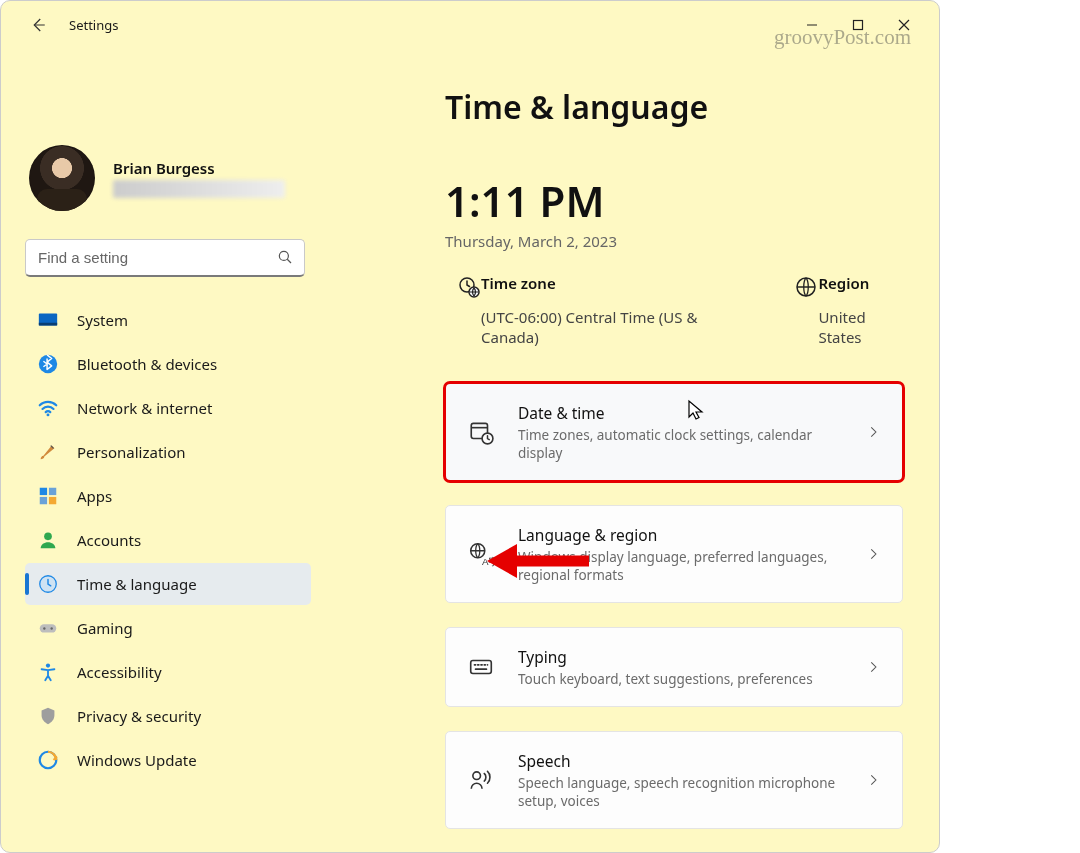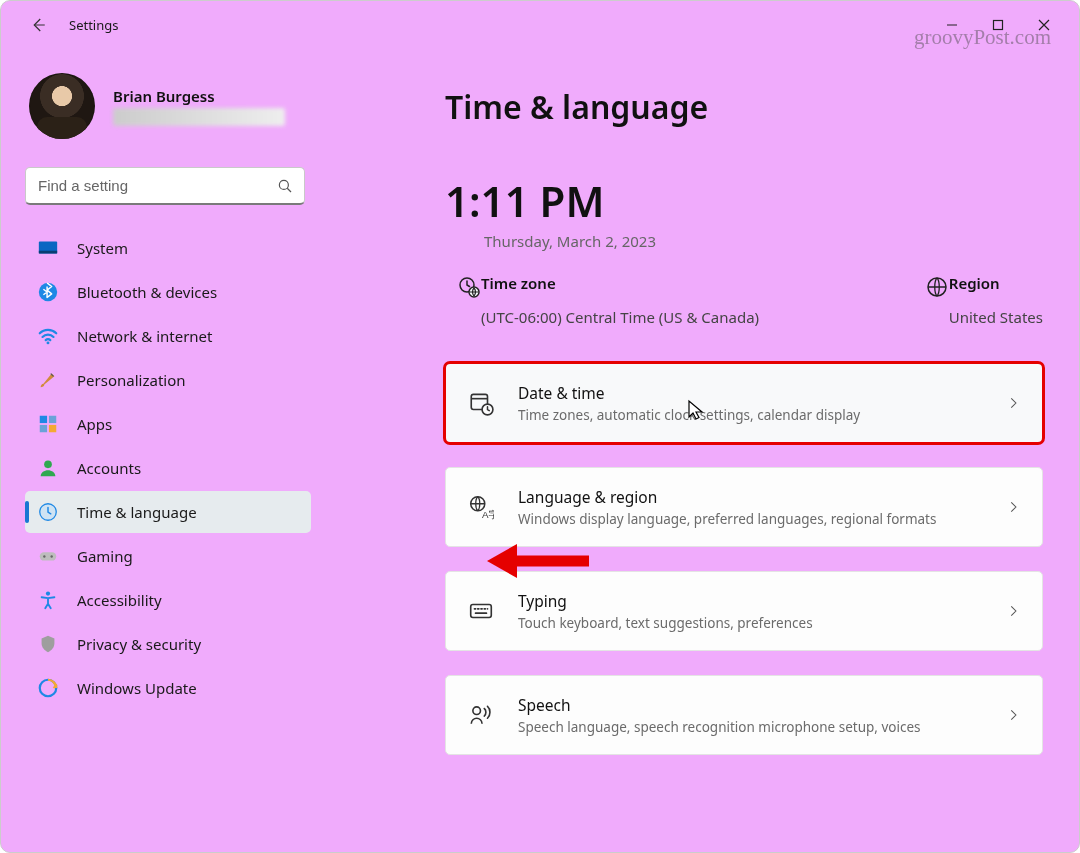--- a/index.html
+++ b/index.html
@@ -5,23 +5,23 @@
   * { box-sizing: border-box; margin: 0; padding: 0; }
   body {
     font-family: "Segoe UI", system-ui, -apple-system, sans-serif;
     background: #fff;
     width: 1080px;
     height: 853px;
     overflow: hidden;
     position: relative;
   }
   .window {
-    width: 1080px;
+    width: 940px;
     height: 853px;
-    background: #f0abfc;
+    background: #fef9c3;
     border: 1px solid #ccc;
     border-radius: 10px;
     position: relative;
     overflow: hidden;
   }
   
   .titlebar {
     height: 48px;
     display: flex;
     align-items: center;
@@ -36,21 +36,21 @@
   .watermark {
     position: absolute;
     top: 24px; right: 28px;
     font-family: Georgia, serif;
     font-size: 21px;
     color: rgba(70,70,70,0.45);
     pointer-events: none;
   }
   
   .body-row { display: flex; height: calc(100% - 48px); }
-  .sidebar { width: 320px; padding: 24px 10px 0 24px; display: flex; flex-direction: column; }
+  .sidebar { width: 320px; padding: 24px 10px 0 24px; display: flex; flex-direction: column; justify-content: center; }
   .profile { display: flex; align-items: center; gap: 18px; margin-bottom: 28px; padding-left: 4px; }
   .avatar {
     width: 66px; height: 66px; border-radius: 50%;
     background: radial-gradient(circle at 50% 35%, #e8c9a8 0 18%, #3a2d24 19% 40%, #1f1712 41% 100%);
     box-shadow: inset 0 0 0 1px rgba(0,0,0,0.1);
     position: relative;
     overflow: hidden;
   }
   .avatar::after{
     content:"";
@@ -85,21 +85,21 @@
   .nav-item.selected { background: #e6ebee; }
   .nav-item.selected::before {
     content: ""; position: absolute; left: 0px; top: 10px; bottom: 10px;
     width: 3.5px; background: #1976d2; border-radius: 3px;
   }
   .nav-icon { width: 22px; height: 22px; display: flex; align-items: center; justify-content: center; }
   
   .main { flex: 1; padding: 36px 36px 0 124px; position: relative; }
   .main h1 { font-size: 32px; font-weight: 600; color: #111; margin-bottom: 44px; }
   .clock-time { font-size: 42px; font-weight: 600; color: #111; }
-  .clock-date { font-size: 15px; color: #666; margin-top: 2px; margin-bottom: 22px; margin-left: 39px; }
+  .clock-date { font-size: 15px; color: #666; margin-top: 2px; margin-bottom: 22px; }
   .inforow { display: flex; gap: 60px; margin-bottom: 36px; margin-left: 12px;}
   .infoblock { display: flex; gap: 0; align-items: flex-start; }
   .infoblock .ic { width: 24px; height: 24px; margin-top: 2px;}
   .infoblock .lbl { font-weight: 600; font-size: 15px; color: #111; }
   .infoblock .val { font-size: 15px; color: #444; margin-top: 14px; }
   .cards { display: flex; flex-direction: column; gap: 24px; }
   .card {
     background: #fdfdfd;
     border: 1px solid #e4e4e4;
     border-radius: 5px;

